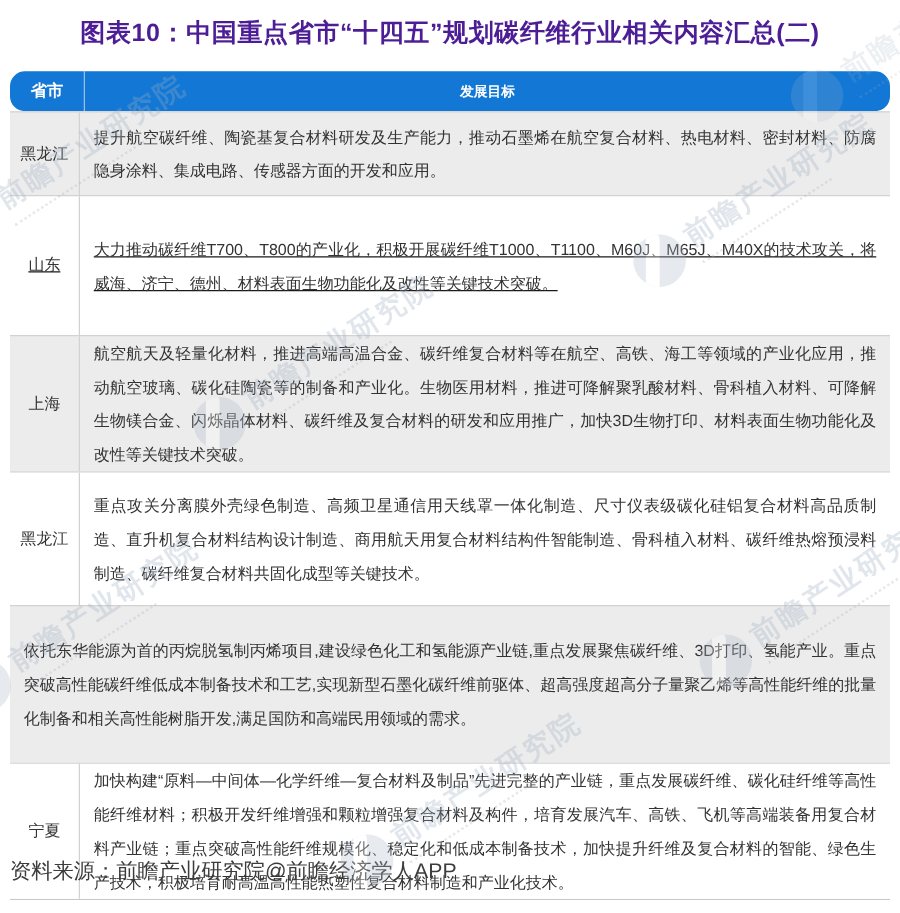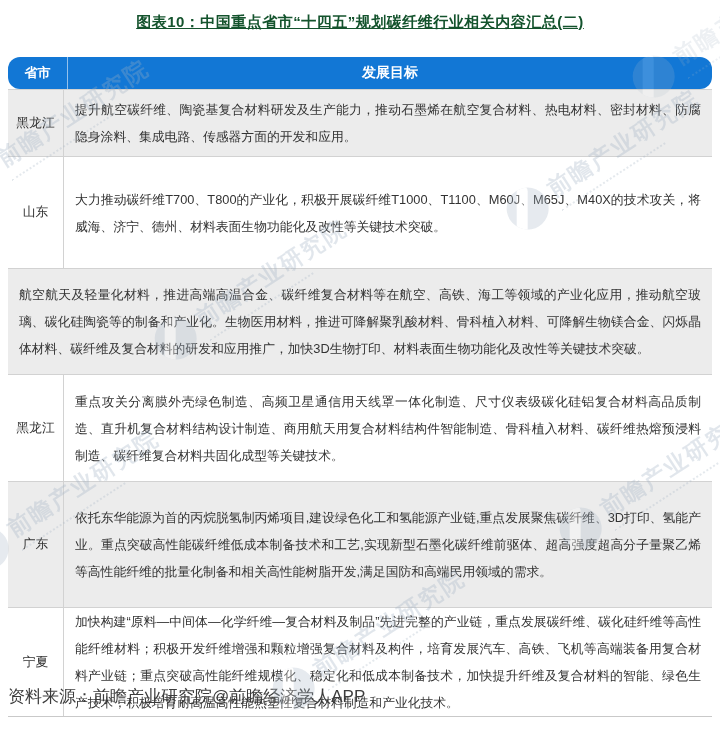--- a/index.html
+++ b/index.html
@@ -11,25 +11,24 @@
     font-family: "Liberation Sans", "DejaVu Sans", sans-serif;
     color: #1a1a1a;
     position: relative;
     overflow: hidden;
   }
 
   
   .chart-title {
     margin-top: 13px;
     text-align: center;
-    font-size: 15px;
+    font-size: 20px;
     font-weight: bold;
-    color: #14532d;
+    color: #4c1d95;
     letter-spacing: 0.5px;
-    text-decoration: underline;
   }
 
   
   .tbl {
     position: absolute;
     left: 8px;
     top: 57px;
     width: 704px;
     border-bottom: 1px solid #c9c9c9;
     font-size: 12.8px;
@@ -49,32 +48,32 @@
     align-items: center;
     justify-content: center;
     border-right: 1px solid rgba(255,255,255,0.55);
     font-size: 13px;
   }
   .th-goal {
     flex: 1;
     display: flex;
     align-items: center;
     justify-content: center;
-    font-size: 14px;
+    font-size: 11px;
   }
   .tbl-row {
     display: flex;
     align-items: stretch;
     border-top: 1px solid #d2d2d2;
     background: #ffffff;
   }
   .tbl-row:nth-child(even) { background: #ececec; }
   .tbl-row:nth-of-type(1) { min-height: 77px; border-top: none; }
   .tbl-row:nth-of-type(2) { min-height: 67px; }
-  .tbl-row:nth-of-type(3) { min-height: 112px; }
+  .tbl-row:nth-of-type(3) { min-height: 112px; text-decoration: underline; }
   .tbl-row:nth-of-type(4) { min-height: 106px; }
   .tbl-row:nth-of-type(5) { min-height: 107px; }
   .tbl-row:nth-of-type(6) { min-height: 126px; }
   .td-province {
     width: 56px;
     display: flex;
     align-items: center;
     justify-content: center;
     border-right: 1px solid #d2d2d2;
     color: #333333;
@@ -176,34 +175,34 @@
   </div>
 
   <div class="tbl-row">
     <div class="td-province">山东</div>
     <div class="td-goal">
         <span>大力推动碳纤维T700、T800的产业化，积极开展碳纤维T1000、T1100、M60J、M65J、M40X的技术攻关，将威海、济宁、德州、材料表面生物功能化及改性等关键技术突破。</span>
       </div>
   </div>
 
   <div class="tbl-row">
+    <div class="td-province">上海</div>
     <div class="td-goal">
         <span>航空航天及轻量化材料，推进高端高温合金、碳纤维复合材料等在航空、高铁、海工等领域的产业化应用，推动航空玻璃、碳化硅陶瓷等的制备和产业化。生物医用材料，推进可降解聚乳酸材料、骨科植入材料、可降解生物镁合金、闪烁晶体材料、碳纤维及复合材料的研发和应用推广，加快3D生物打印、材料表面生物功能化及改性等关键技术突破。</span>
       </div>
   </div>
 
   <div class="tbl-row">
     <div class="td-province">黑龙江</div>
     <div class="td-goal">
         <span>重点攻关分离膜外壳绿色制造、高频卫星通信用天线罩一体化制造、尺寸仪表级碳化硅铝复合材料高品质制造、直升机复合材料结构设计制造、商用航天用复合材料结构件智能制造、骨科植入材料、碳纤维热熔预浸料制造、碳纤维复合材料共固化成型等关键技术。</span>
       </div>
   </div>
 
   <div class="tbl-row">
-    <div class="td-province">广东</div>
     <div class="td-goal">
         <span>依托东华能源为首的丙烷脱氢制丙烯项目,建设绿色化工和氢能源产业链,重点发展聚焦碳纤维、3D打印、氢能产业。重点突破高性能碳纤维低成本制备技术和工艺,实现新型石墨化碳纤维前驱体、超高强度超高分子量聚乙烯等高性能纤维的批量化制备和相关高性能树脂开发,满足国防和高端民用领域的需求。</span>
       </div>
   </div>
 
   <div class="tbl-row">
     <div class="td-province">宁夏</div>
     <div class="td-goal">
         <span>加快构建“原料—中间体—化学纤维—复合材料及制品”先进完整的产业链，重点发展碳纤维、碳化硅纤维等高性能纤维材料；积极开发纤维增强和颗粒增强复合材料及构件，培育发展汽车、高铁、飞机等高端装备用复合材料产业链；重点突破高性能纤维规模化、稳定化和低成本制备技术，加快提升纤维及复合材料的智能、绿色生产技术，积极培育耐高温高性能热塑性复合材料制造和产业化技术。</span>
       </div>

